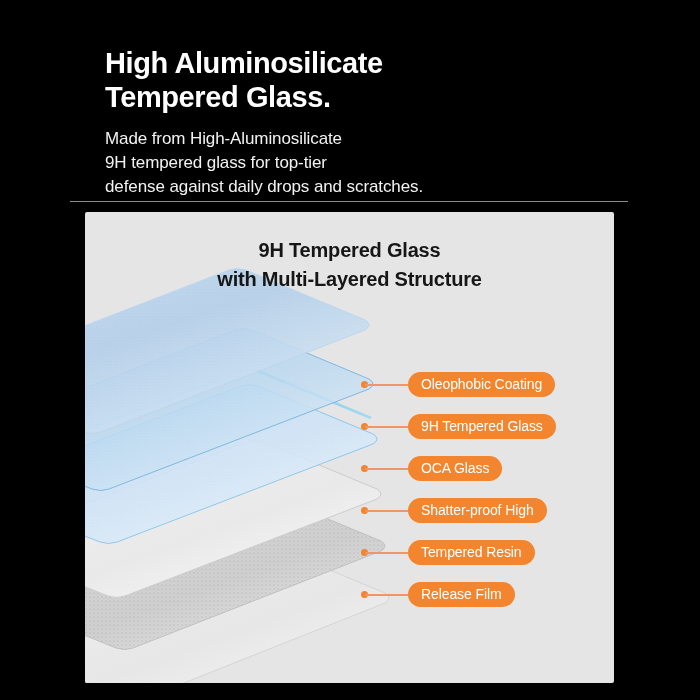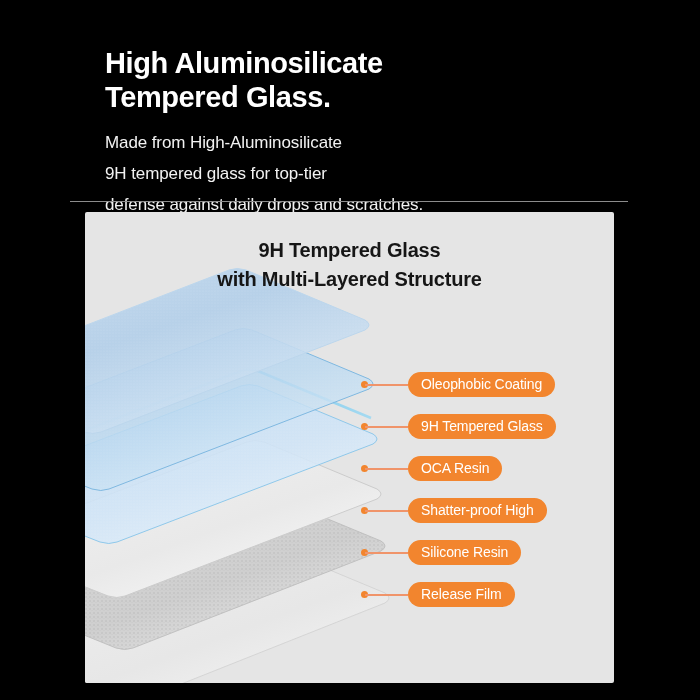--- a/index.html
+++ b/index.html
@@ -34,21 +34,21 @@
     line-height: 34px;
     letter-spacing: -0.4px;
     white-space: pre-line;
   }
 
   #subhead {
     margin-top: 13px;
     color: #f2f2f2;
     font-size: 17px;
     font-weight: normal;
-    line-height: 31px;
+    line-height: 24px;
     letter-spacing: -0.1px;
     white-space: pre-line;
   }
 
   #divider {
     position: absolute;
     left: 70px;
     top: 201px;
     width: 558px;
     height: 1px;
@@ -261,33 +261,33 @@
 
       <div class="callout" style="top:202px;">
         <span class="callout-dot" style="left:276px; top:9px;"></span>
         <span class="callout-line" style="left:280px; top:12px; width:43px;"></span>
         <span class="callout-pill" style="left:323px; top:0px;">9H Tempered Glass</span>
       </div>
 
       <div class="callout" style="top:244px;">
         <span class="callout-dot" style="left:276px; top:9px;"></span>
         <span class="callout-line" style="left:280px; top:12px; width:43px;"></span>
-        <span class="callout-pill" style="left:323px; top:0px;">OCA Resin</span>
+        <span class="callout-pill" style="left:323px; top:0px;">OCA Glass</span>
       </div>
 
       <div class="callout" style="top:286px;">
         <span class="callout-dot" style="left:276px; top:9px;"></span>
         <span class="callout-line" style="left:280px; top:12px; width:43px;"></span>
         <span class="callout-pill" style="left:323px; top:0px;">Shatter-proof High</span>
       </div>
 
       <div class="callout" style="top:328px;">
         <span class="callout-dot" style="left:276px; top:9px;"></span>
         <span class="callout-line" style="left:280px; top:12px; width:43px;"></span>
-        <span class="callout-pill" style="left:323px; top:0px;">Silicone Resin</span>
+        <span class="callout-pill" style="left:323px; top:0px;">Tempered Resin</span>
       </div>
 
       <div class="callout" style="top:370px;">
         <span class="callout-dot" style="left:276px; top:9px;"></span>
         <span class="callout-line" style="left:280px; top:12px; width:43px;"></span>
         <span class="callout-pill" style="left:323px; top:0px;">Release Film</span>
       </div>
 
     </div>
   </div>

